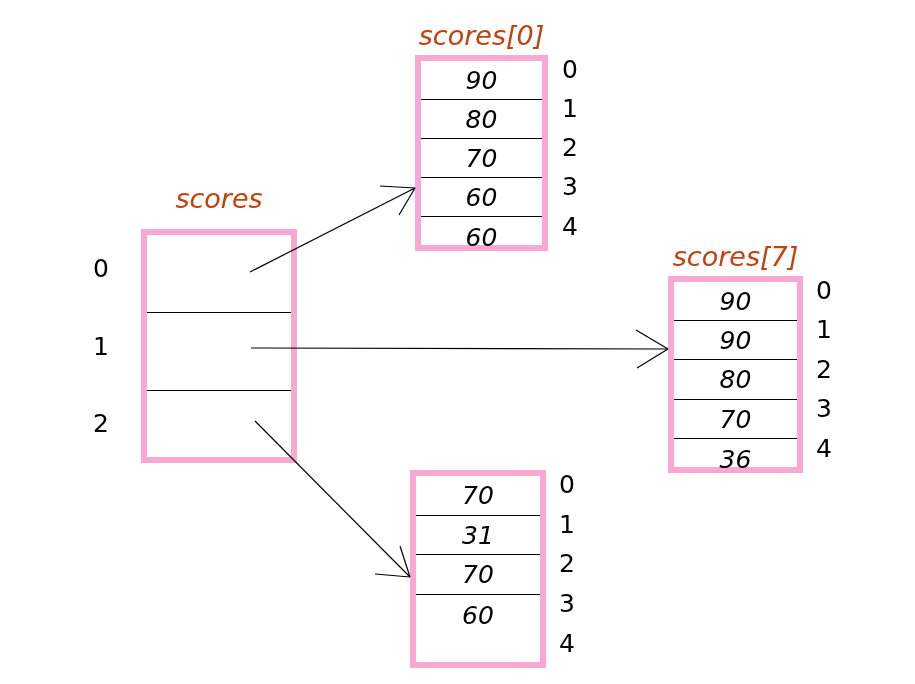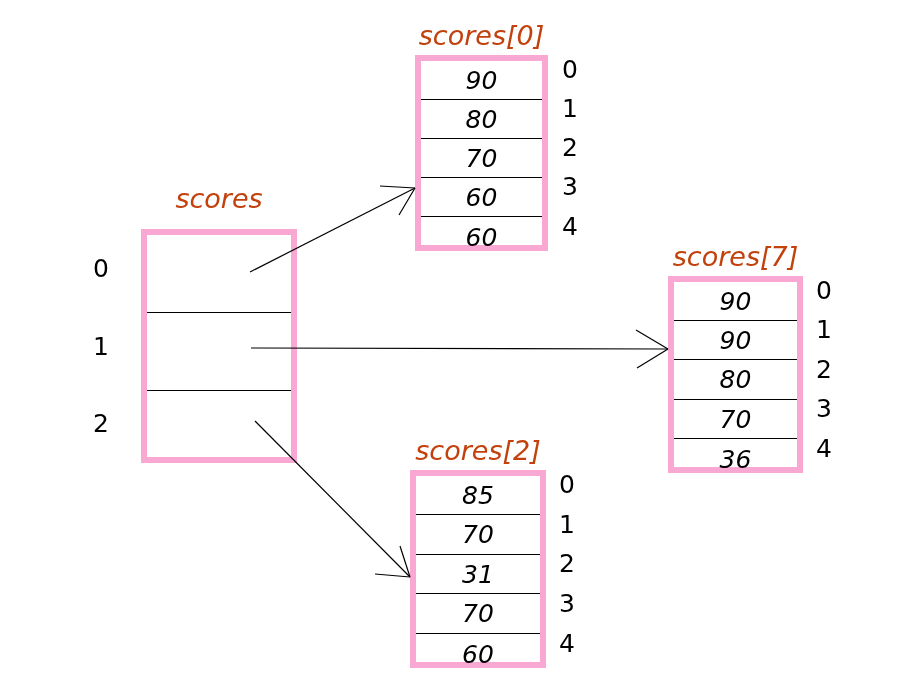--- a/index.html
+++ b/index.html
@@ -116,24 +116,22 @@
   </div>
 
   <div class="idx-col" style="left:816px; top:271px; width:30px; height:197px;">
     <div class="idx-label" style="height:39px;">0</div>
     <div class="idx-label" style="height:39px;">1</div>
     <div class="idx-label" style="height:40px;">2</div>
     <div class="idx-label" style="height:39px;">3</div>
     <div class="idx-label" style="height:40px;">4</div>
   </div>
 
-  <div class="arr-title" style="left:410px; top:437px; width:136px;">scores[2]</div>
 
   <div class="arr-box" style="left:410px; top:470px; width:136px; height:198px;">
-    <div class="arr-cell" style="height:39px;">85</div>
     <div class="arr-cell" style="height:40px;">70</div>
     <div class="arr-cell" style="height:39px;">31</div>
     <div class="arr-cell" style="height:40px;">70</div>
     <div class="arr-cell" style="height:40px;">60</div>
   </div>
 
   <div class="idx-col" style="left:559px; top:465px; width:30px; height:198px;">
     <div class="idx-label" style="height:39px;">0</div>
     <div class="idx-label" style="height:40px;">1</div>
     <div class="idx-label" style="height:39px;">2</div>

